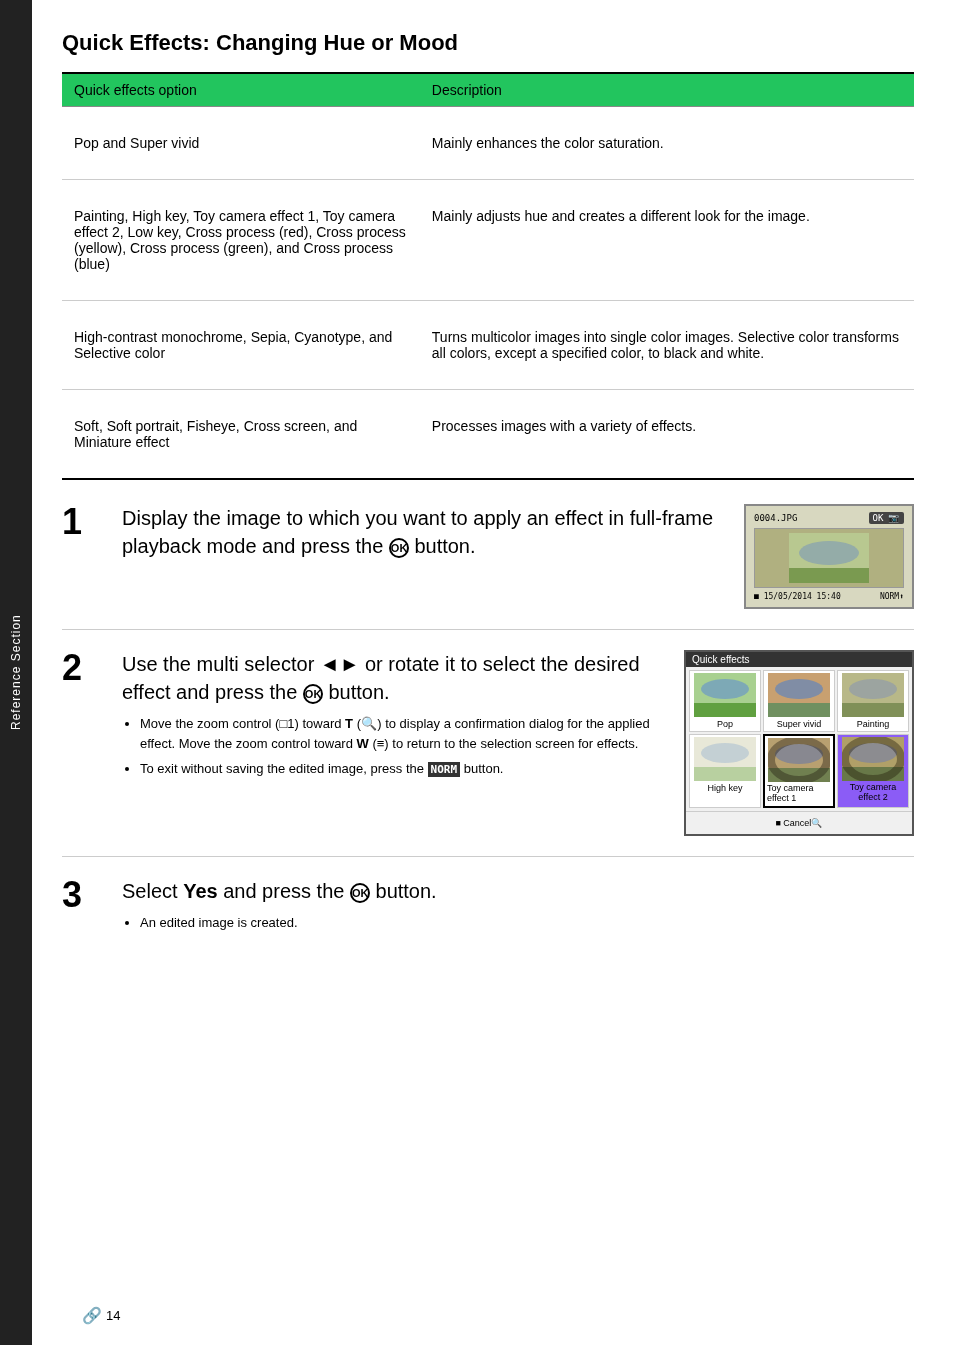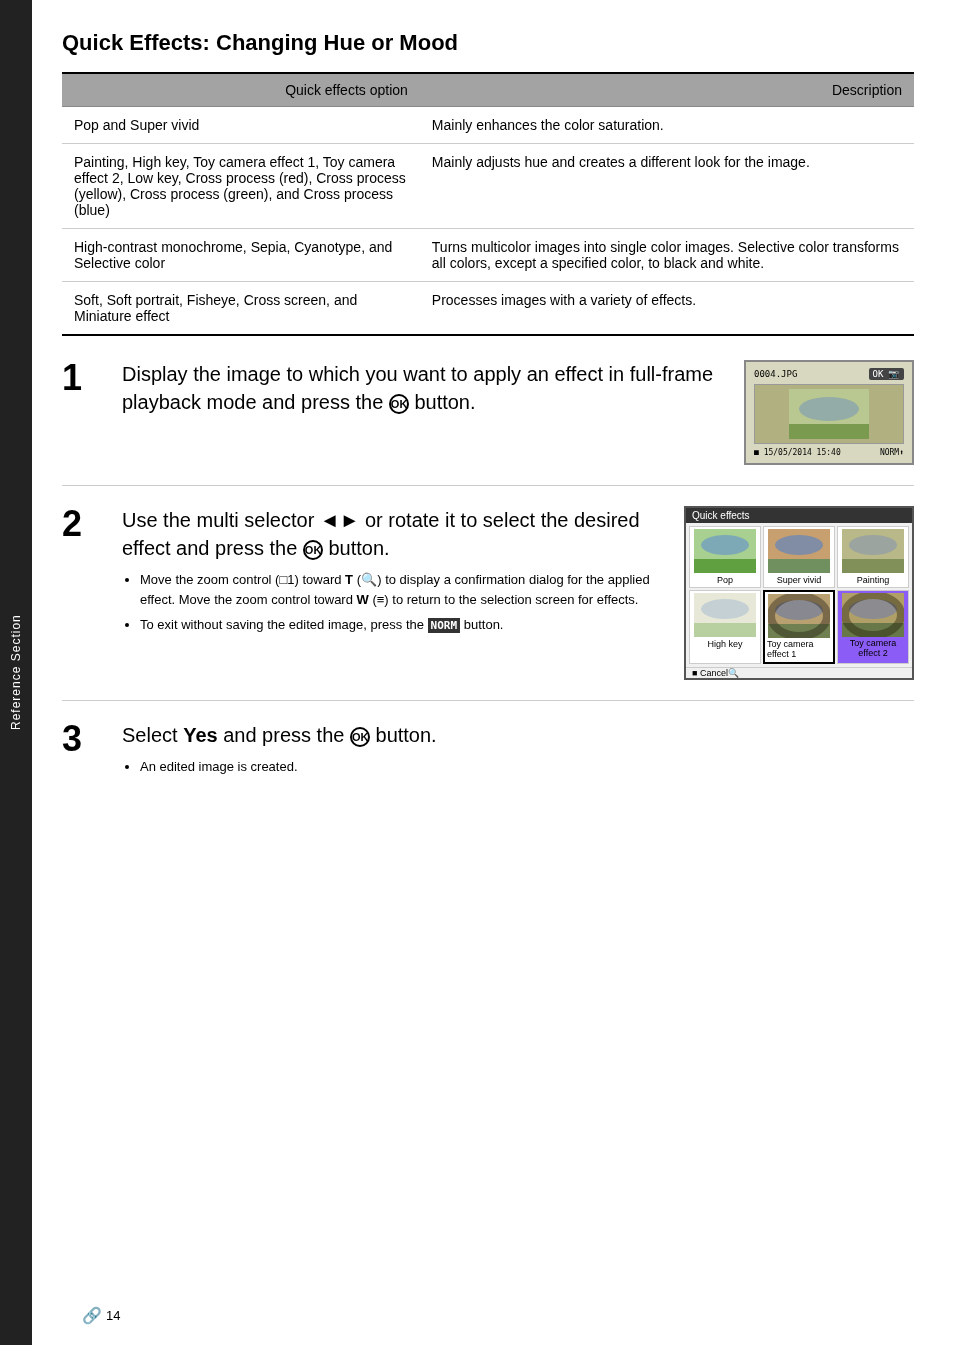--- a/index.html
+++ b/index.html
@@ -45,27 +45,27 @@
     table.effects-table {
       width: 100%;
       border-collapse: collapse;
       margin-bottom: 24px;
       font-size: 14px;
     }
     table.effects-table th {
       border-top: 2px solid #000;
       border-bottom: 1px solid #888;
       padding: 8px 12px;
-      text-align: right;
+      text-align: left;
       font-weight: normal;
-      background: #a3a3a3;
+      background: #22c55e;
     }
     table.effects-table td {
       border-bottom: 1px solid #ccc;
-      padding: 10px 12px;
+      padding: 28px 12px;
       vertical-align: top;
     }
     table.effects-table tr:last-child td {
       border-bottom: 2px solid #000;
     }
     .step {
       display: flex;
       align-items: flex-start;
       margin-bottom: 20px;
       padding-bottom: 20px;
@@ -279,21 +279,21 @@
                 <svg width="62" height="44">
                   <rect width="62" height="44" fill="#b0a068"></rect>
                   <ellipse cx="31" cy="16" rx="24" ry="10" fill="#6878b8" opacity="0.5"></ellipse>
                   <rect x="0" y="30" width="62" height="14" fill="#687848"></rect>
                   <ellipse cx="31" cy="22" rx="28" ry="20" fill="none" stroke="#201808" stroke-width="8" opacity="0.4"></ellipse>
                 </svg>
               </div>
               <span style="font-size:9px;margin-top:2px;text-align:center;line-height:1.1;">Toy camera effect 2</span>
             </div>
           </div>
-          <div style="display:flex;justify-content:flex-start;align-items:center;padding:0 6px;border-top:1px solid #ccc;font-size:9px;">
+          <div style="display:flex;justify-content:center;align-items:center;padding:6px 6px;border-top:1px solid #ccc;font-size:9px;">
             <span>■ Cancel</span>
             <span>🔍</span>
           </div>
         </div>
       </div>
     </div>
 
     <div class="step" style="border-bottom:none;">
       <div class="step-number">3</div>
       <div class="step-content">

